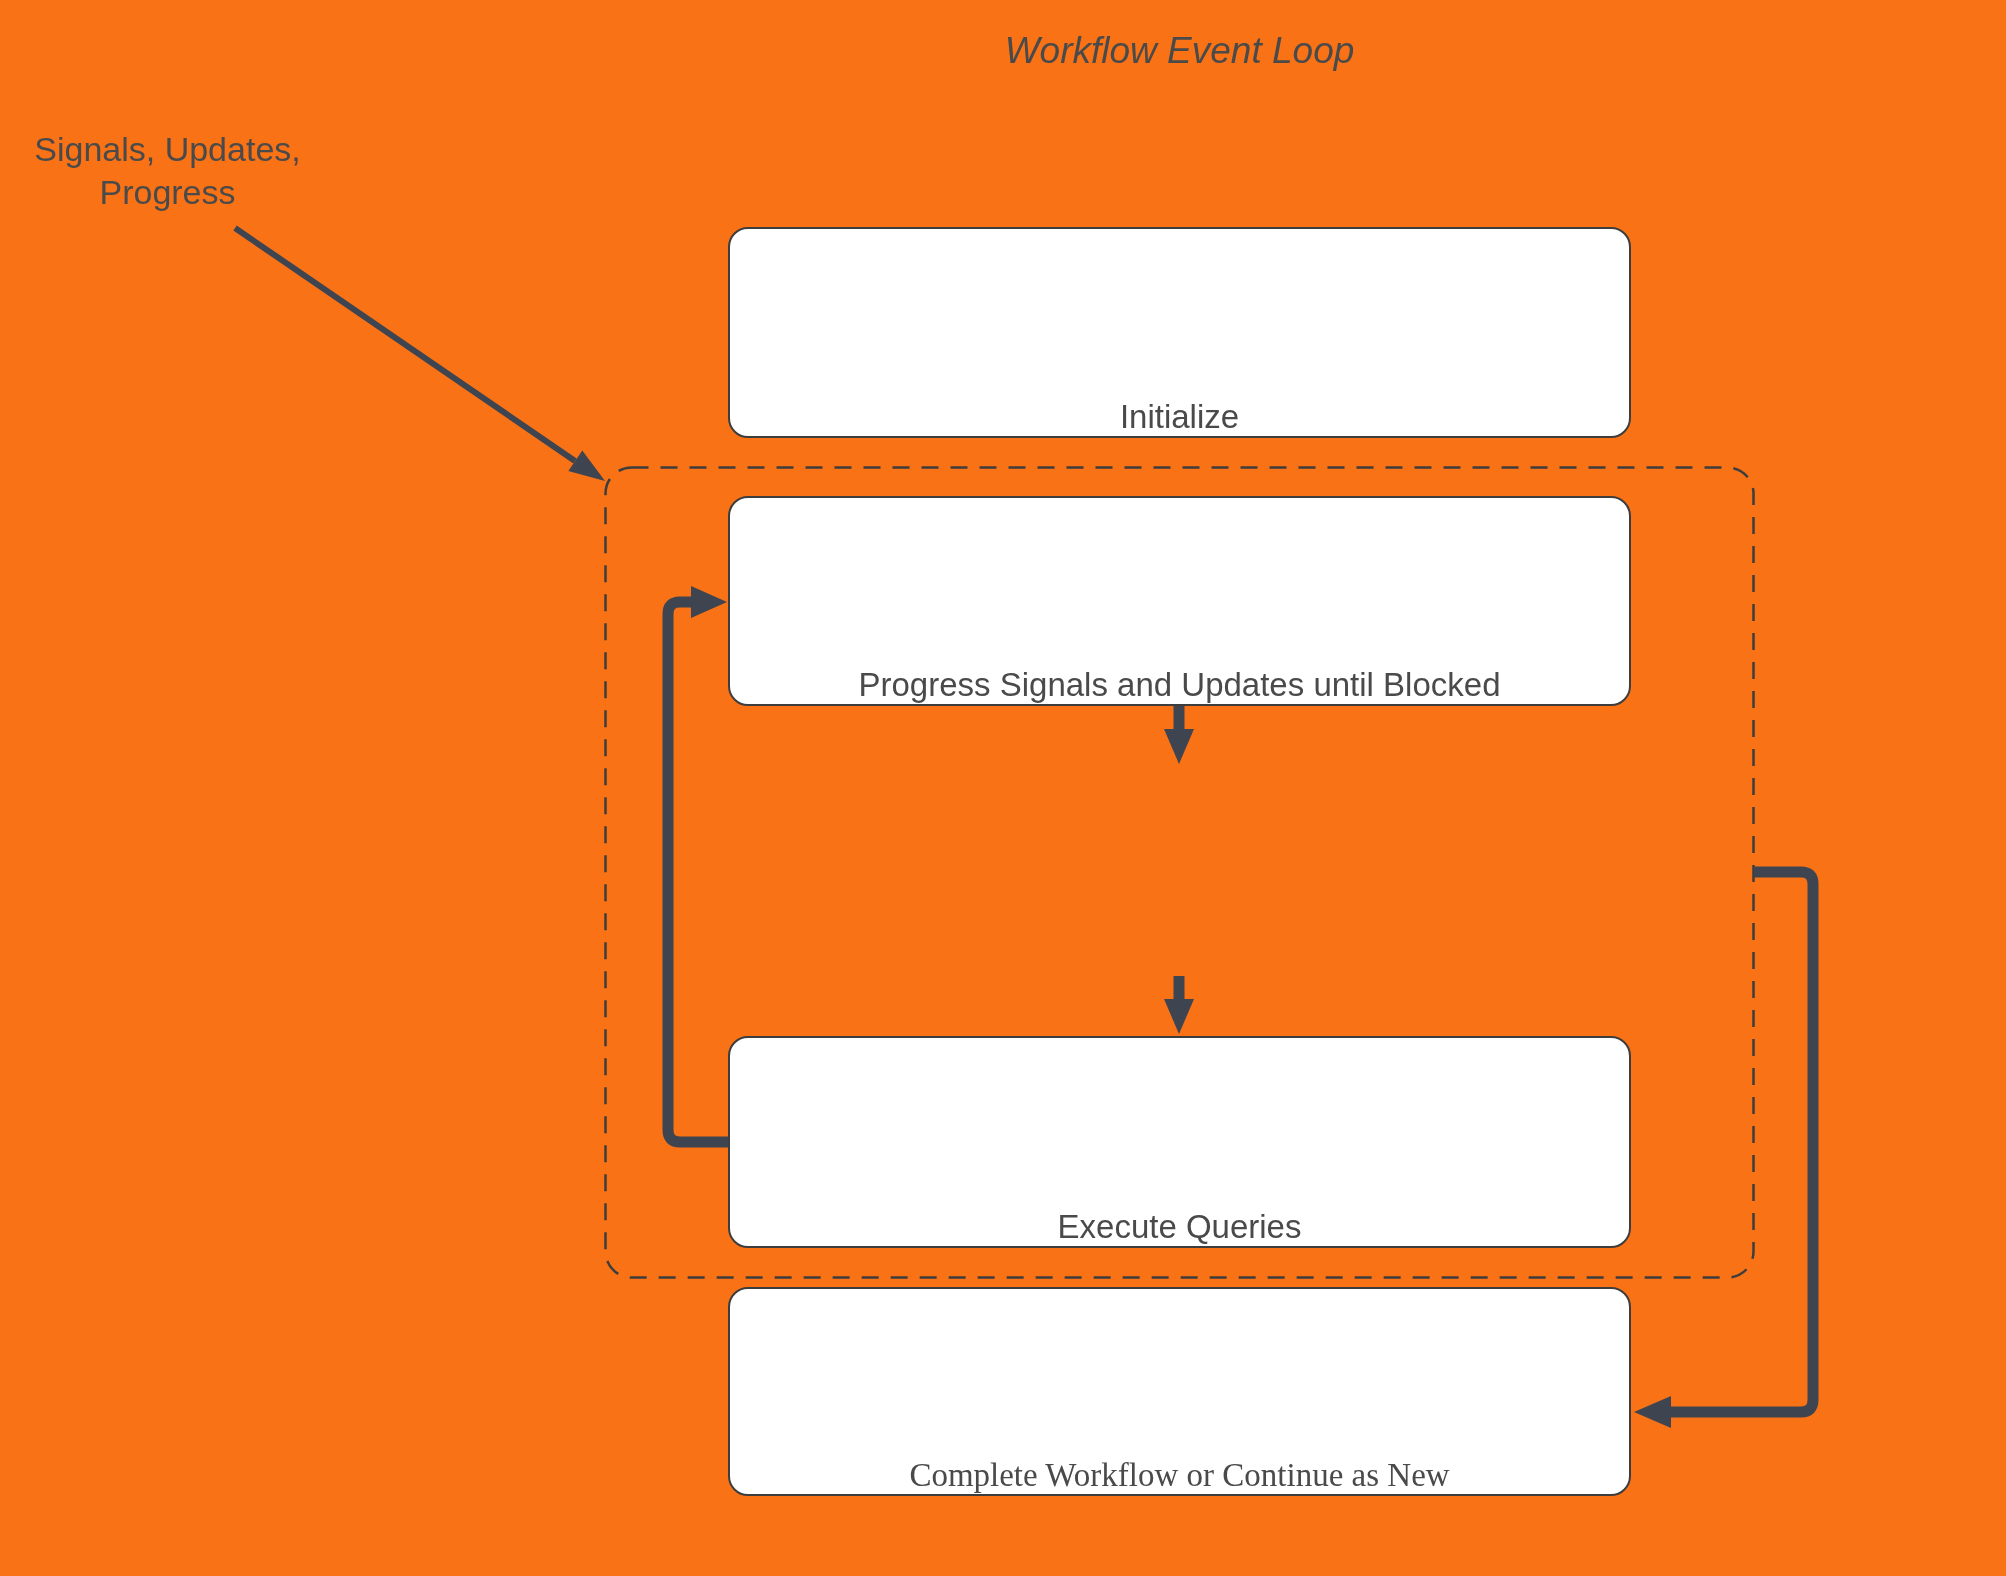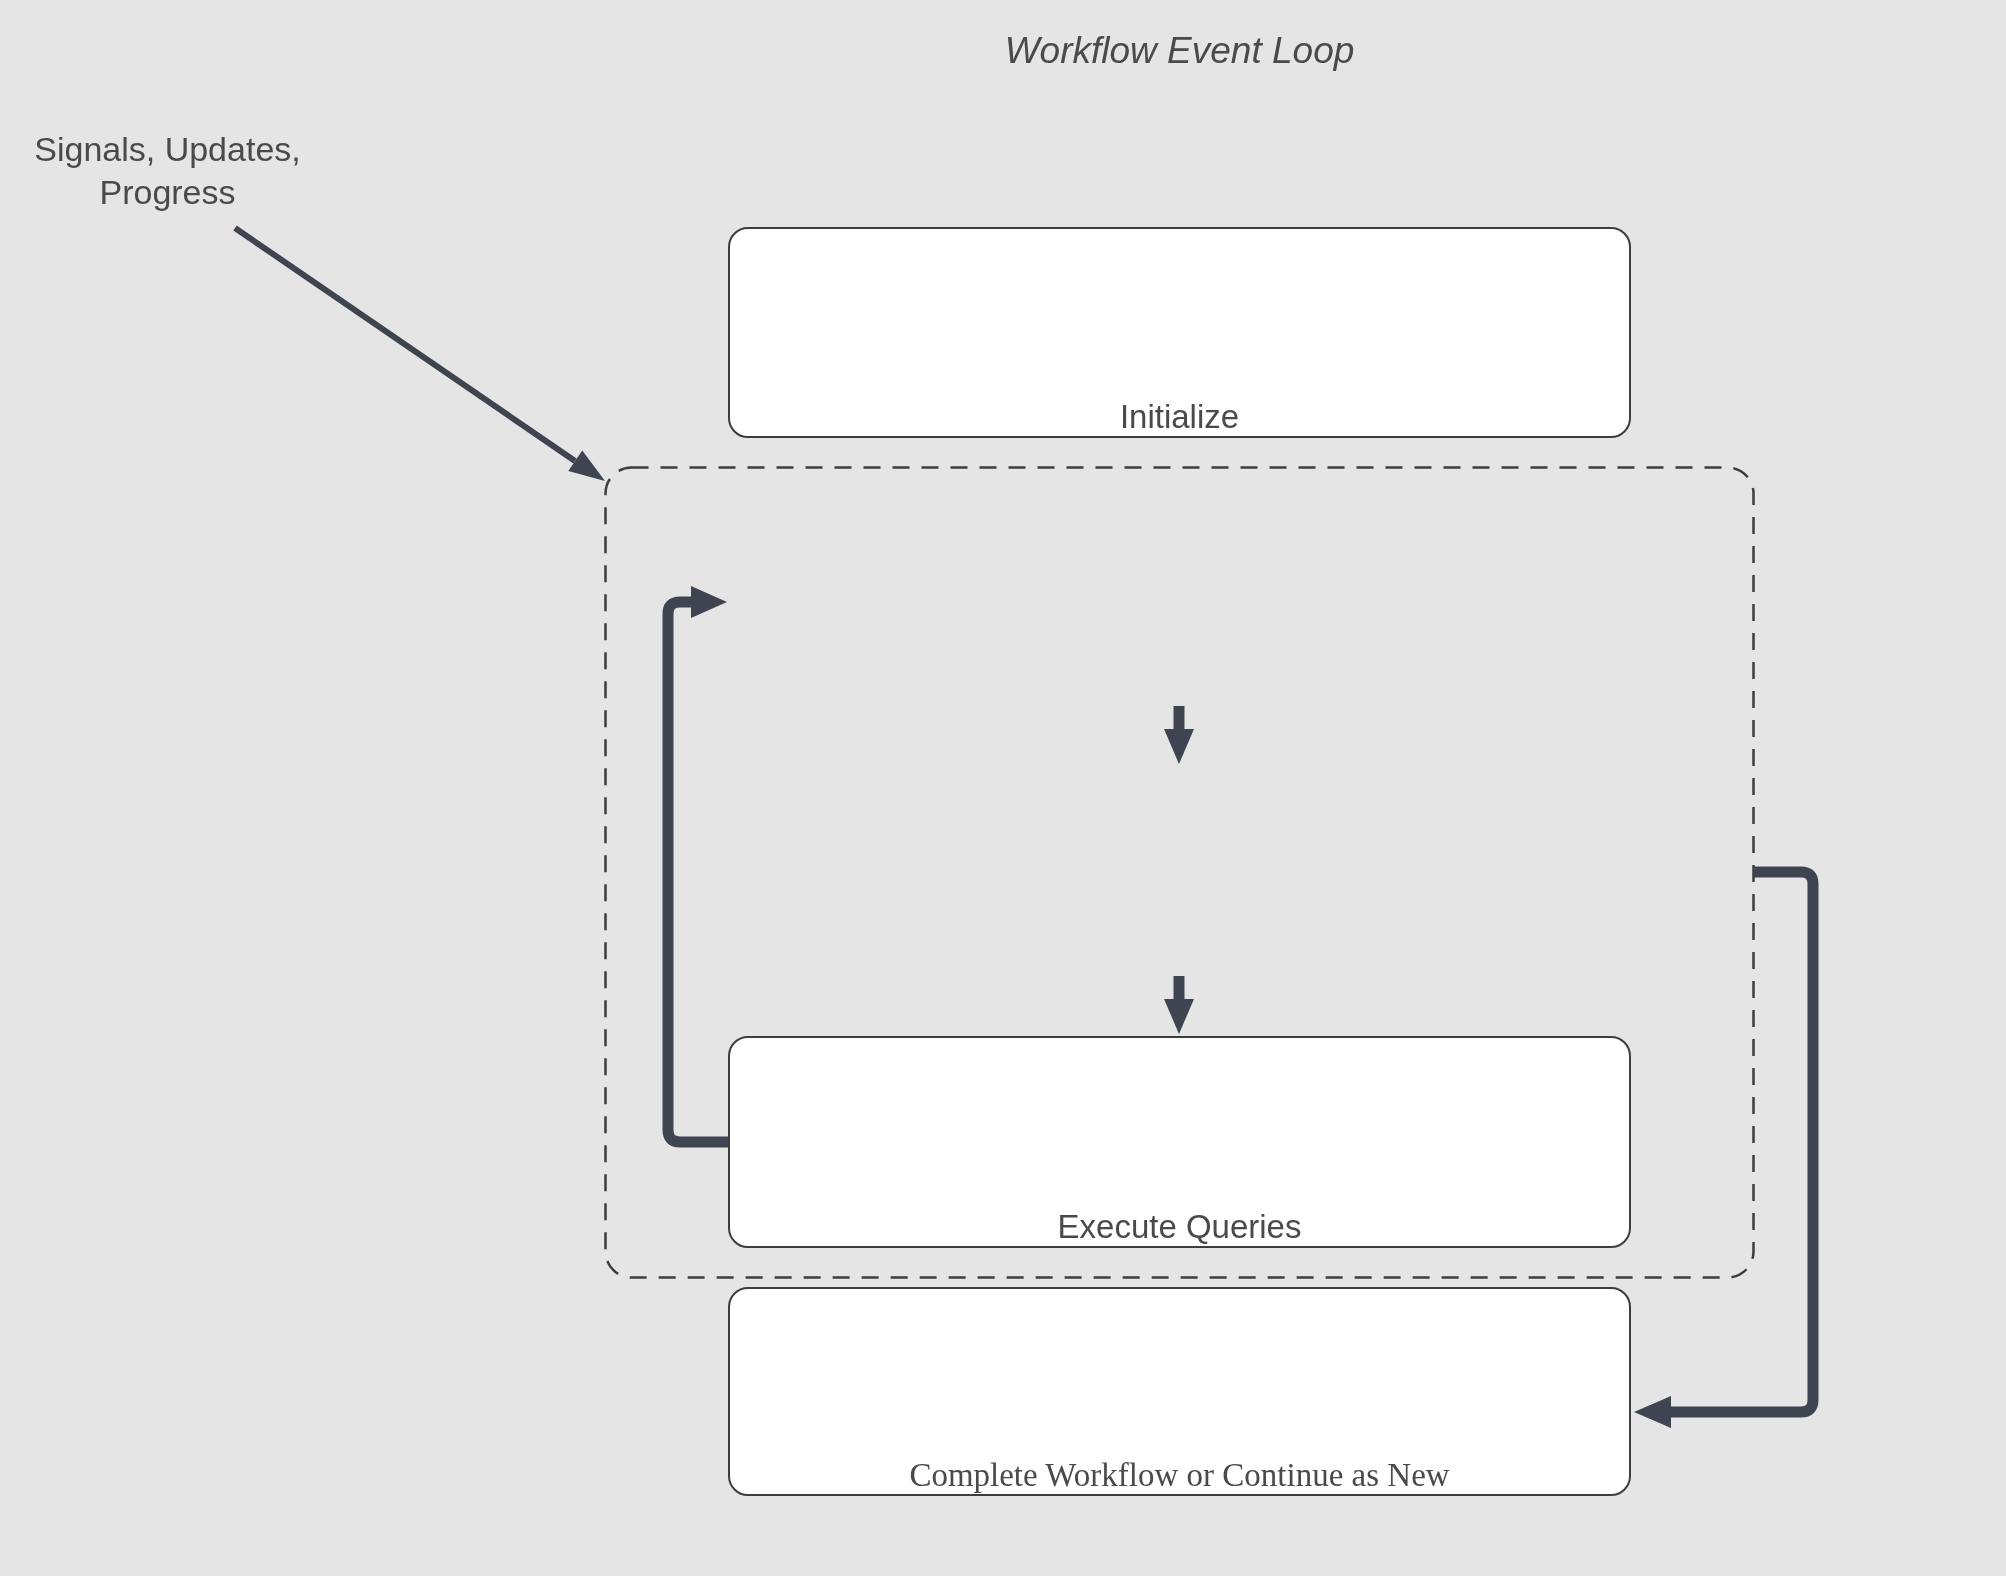--- a/index.html
+++ b/index.html
@@ -5,21 +5,21 @@
   html, body {
     margin: 0;
     padding: 0;
     background: #ffffff;
     font-family: "Liberation Sans", sans-serif;
   }
   .canvas {
     position: relative;
     width: 2006px;
     height: 1576px;
-    background: #e5e5e5;
+    background: #f97316;
     overflow: hidden;
   }
   .diagram-title {
     position: absolute;
     left: 728px;
     top: 30px;
     width: 903px;
     text-align: center;
     font-size: 37px;
     font-style: italic;
@@ -103,20 +103,23 @@
     <g>
       <path d="M 1754 872 L 1801 872 Q 1813 872 1813 884 L 1813 1400 Q 1813 1412 1801 1412 L 1670 1412" fill="none" stroke="#3e4450" stroke-width="11" stroke-linejoin="round"></path>
       <polygon points="1671,1396 1671,1428 1634,1412" fill="#3e4450"></polygon>
     </g>
   </svg>
 
   <div class="node node-initialize">
     <span>Initialize</span>
   </div>
 
+  <div class="node node-progress-signals">
+    <span>Progress Signals and Updates until Blocked</span>
+  </div>
 
 
   <div class="node node-execute-queries">
     <span>Execute Queries</span>
   </div>
 
   <div class="node node-complete">
     <span>Complete Workflow or Continue as New</span>
   </div>
 

